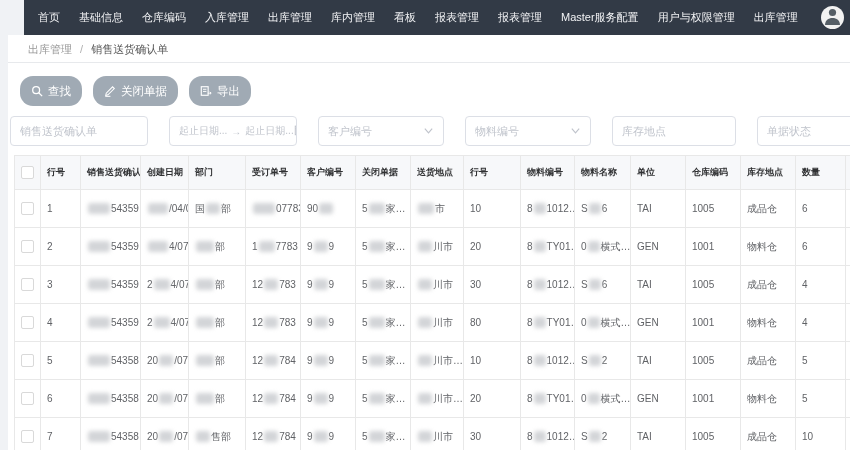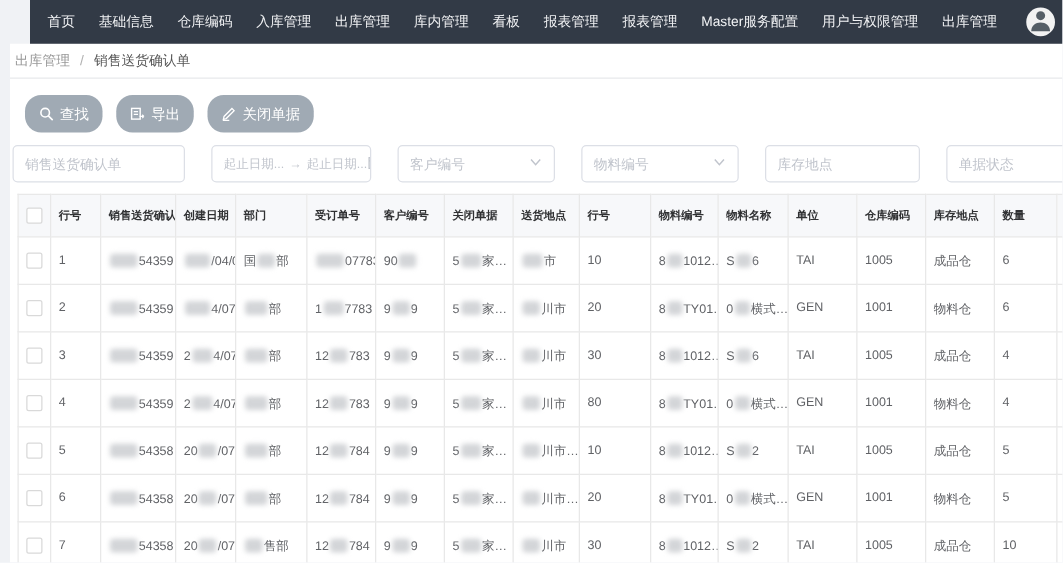--- a/index.html
+++ b/index.html
@@ -7,21 +7,21 @@
     font-family:"Liberation Sans","DejaVu Sans",sans-serif; background:#f0f2f5; }
   
   .topnav { position:relative; height:35px; background:#323a46; display:flex;
     align-items:center; padding-left:14px;margin-left:24px; }
   .nav-items { display:flex; align-items:center; }
   .nav-item { color:#f2f3f5; font-size:11px; margin-right:19px; white-space:nowrap; cursor:pointer; }
   .avatar { position:absolute; right:6px; top:6px; width:23px; height:23px; border-radius:50%;
     background:#f2f2f2; display:flex; align-items:center; justify-content:center; overflow:hidden; }
   
   .content { margin-left:8px; background:#fff; height:415px; overflow:hidden; }
-  .breadcrumb { height:28px; line-height:28px; padding-left:4px; font-size:11px;
+  .breadcrumb { height:28px; line-height:28px; padding-left:20px; font-size:11px;
     border-bottom:1px solid #e7e9ec; background:#fff; }
   .bc-parent { color:#999; cursor:pointer; }
   .bc-sep { color:#b0b0b0; margin:0 5px; }
   .bc-current { color:#555; }
   
   .toolbar { display:flex; gap:11px; padding:13px 0 0 12px; }
   .btn { height:30px; background:#a0aab4; color:#fff; border:none; border-radius:13px;
     font-size:11.5px; display:inline-flex; align-items:center; gap:5px; padding:0 11px;
     cursor:pointer; font-family:inherit; white-space:nowrap; }
   .btn svg { display:block; }
@@ -88,36 +88,36 @@
           <svg width="12" height="12" viewBox="0 0 14 14">
             <circle cx="6" cy="6" r="4" fill="none" stroke="#fff" stroke-width="1.5"></circle>
             <line x1="9" y1="9" x2="13" y2="13" stroke="#fff" stroke-width="1.5"></line>
           </svg>
         </span>
         <span>查找</span>
       </button>
       <button class="btn">
         <span>
           <svg width="12" height="12" viewBox="0 0 14 14">
+            <path d="M2 12.2 L4.6 11.5 L12 4.1 L10 2.1 L2.6 9.5 Z" fill="none" stroke="#fff" stroke-width="1.2"></path>
+            <line x1="1.5" y1="13.2" x2="7.5" y2="13.2" stroke="#fff" stroke-width="1.2"></line>
+          </svg>
+        </span>
+        <span>关闭单据</span>
+      </button>
+      <button class="btn">
+        <span>
+          <svg width="12" height="12" viewBox="0 0 14 14">
             <rect x="1.5" y="2" width="8" height="10" fill="none" stroke="#fff" stroke-width="1.3"></rect>
             <line x1="3.5" y1="5" x2="7.5" y2="5" stroke="#fff" stroke-width="1.1"></line>
             <line x1="3.5" y1="7.5" x2="7.5" y2="7.5" stroke="#fff" stroke-width="1.1"></line>
             <path d="M9 9.5h4m0 0-1.6-1.6M13 9.5l-1.6 1.6" stroke="#fff" stroke-width="1.1" fill="none"></path>
           </svg>
         </span>
         <span>导出</span>
-      </button>
-      <button class="btn">
-        <span>
-          <svg width="12" height="12" viewBox="0 0 14 14">
-            <path d="M2 12.2 L4.6 11.5 L12 4.1 L10 2.1 L2.6 9.5 Z" fill="none" stroke="#fff" stroke-width="1.2"></path>
-            <line x1="1.5" y1="13.2" x2="7.5" y2="13.2" stroke="#fff" stroke-width="1.2"></line>
-          </svg>
-        </span>
-        <span>关闭单据</span>
       </button>
     </div>
 
   <div class="filters">
       <div class="filter-box" style="width: 138px;">
         <span class="grow">销售送货确认单</span>
       </div>
       <div class="filter-box daterange" style="width: 128px;">
         <span>起止日期...</span>
         <span class="dr-arrow">→</span>

